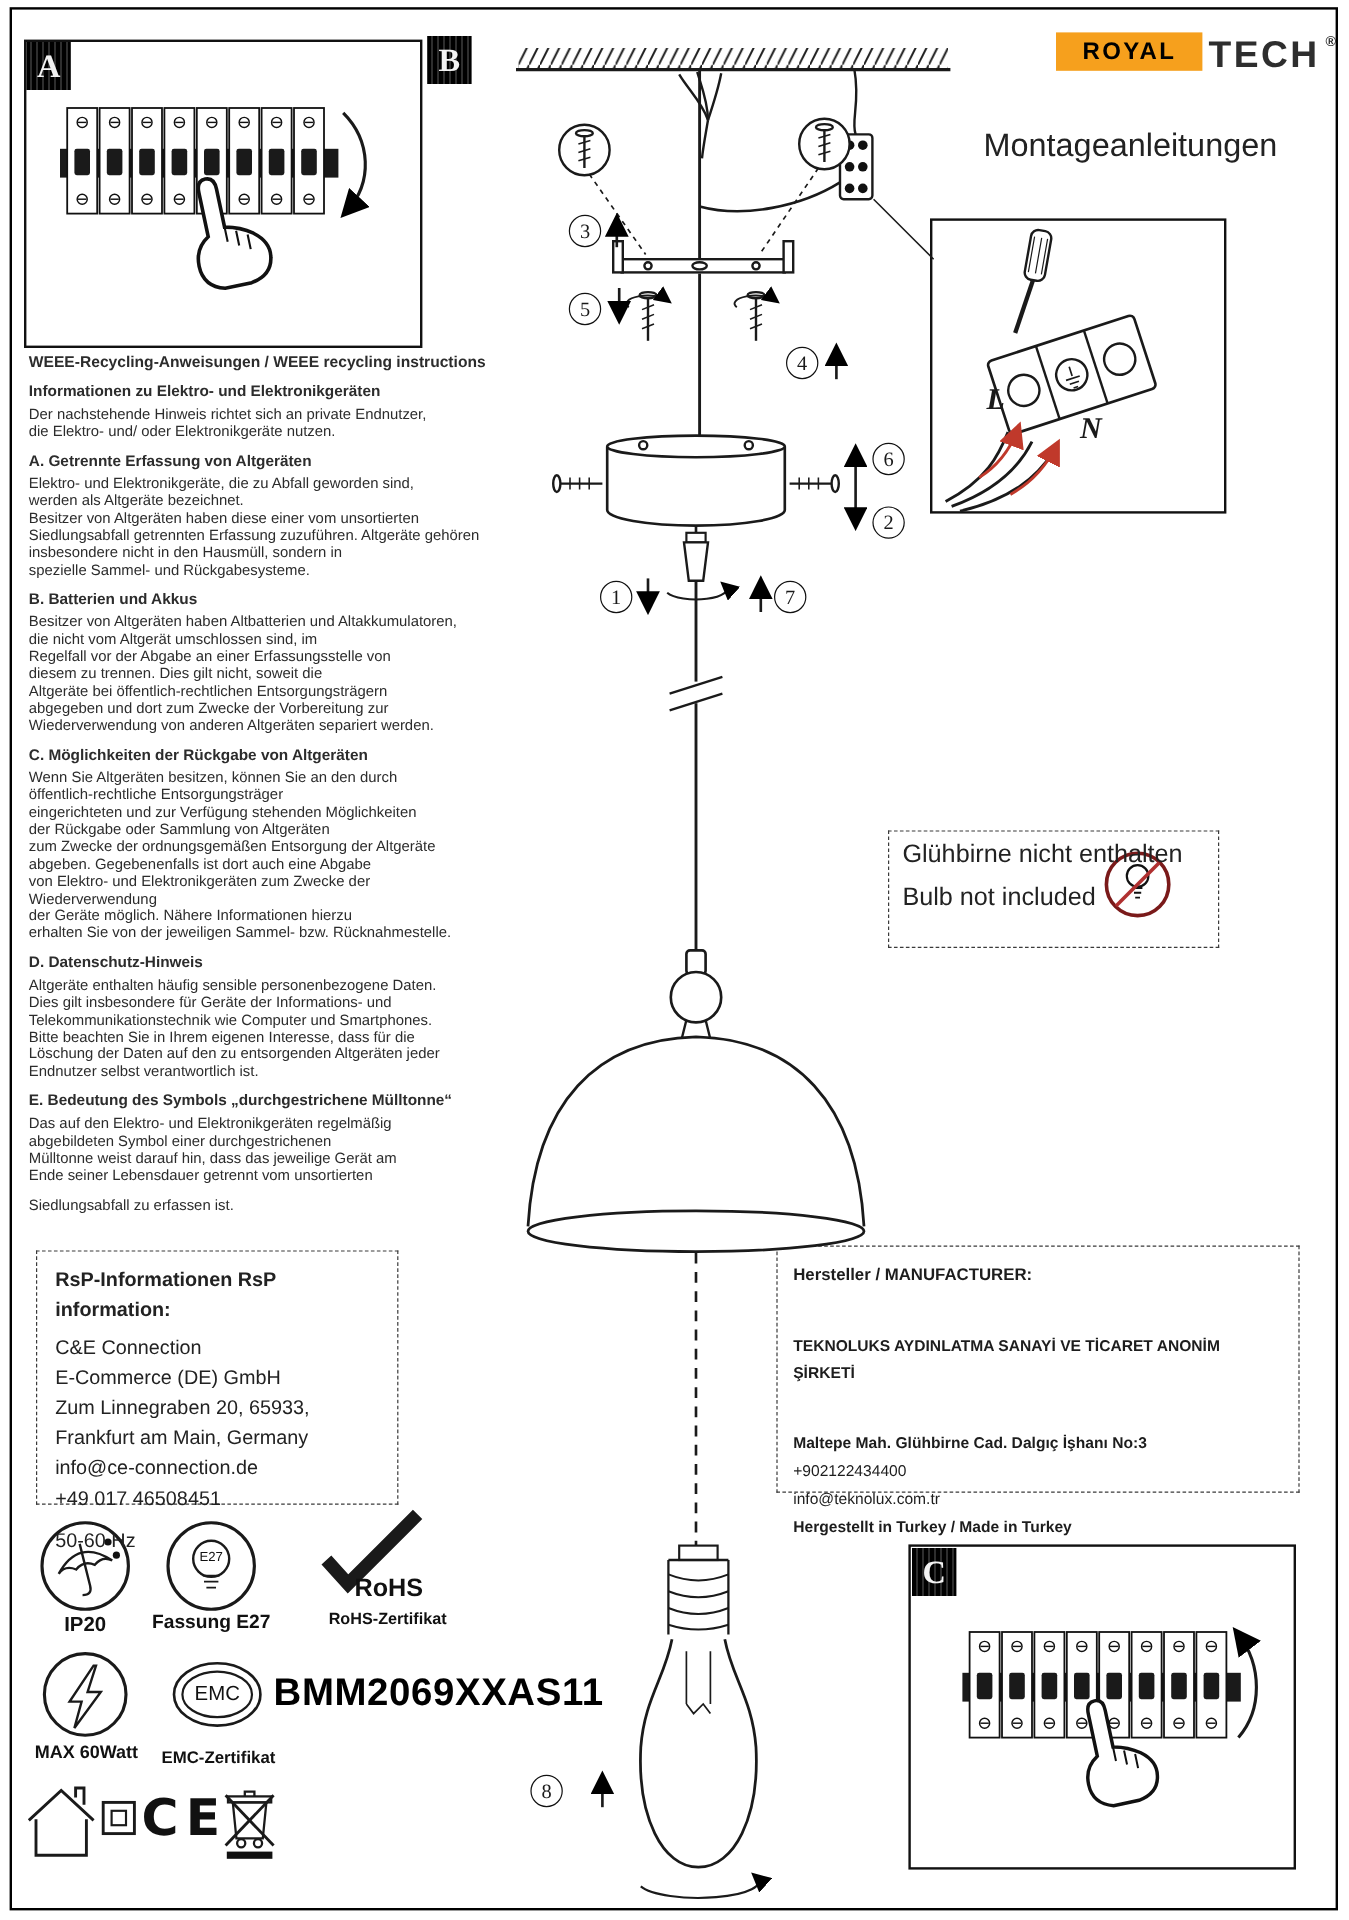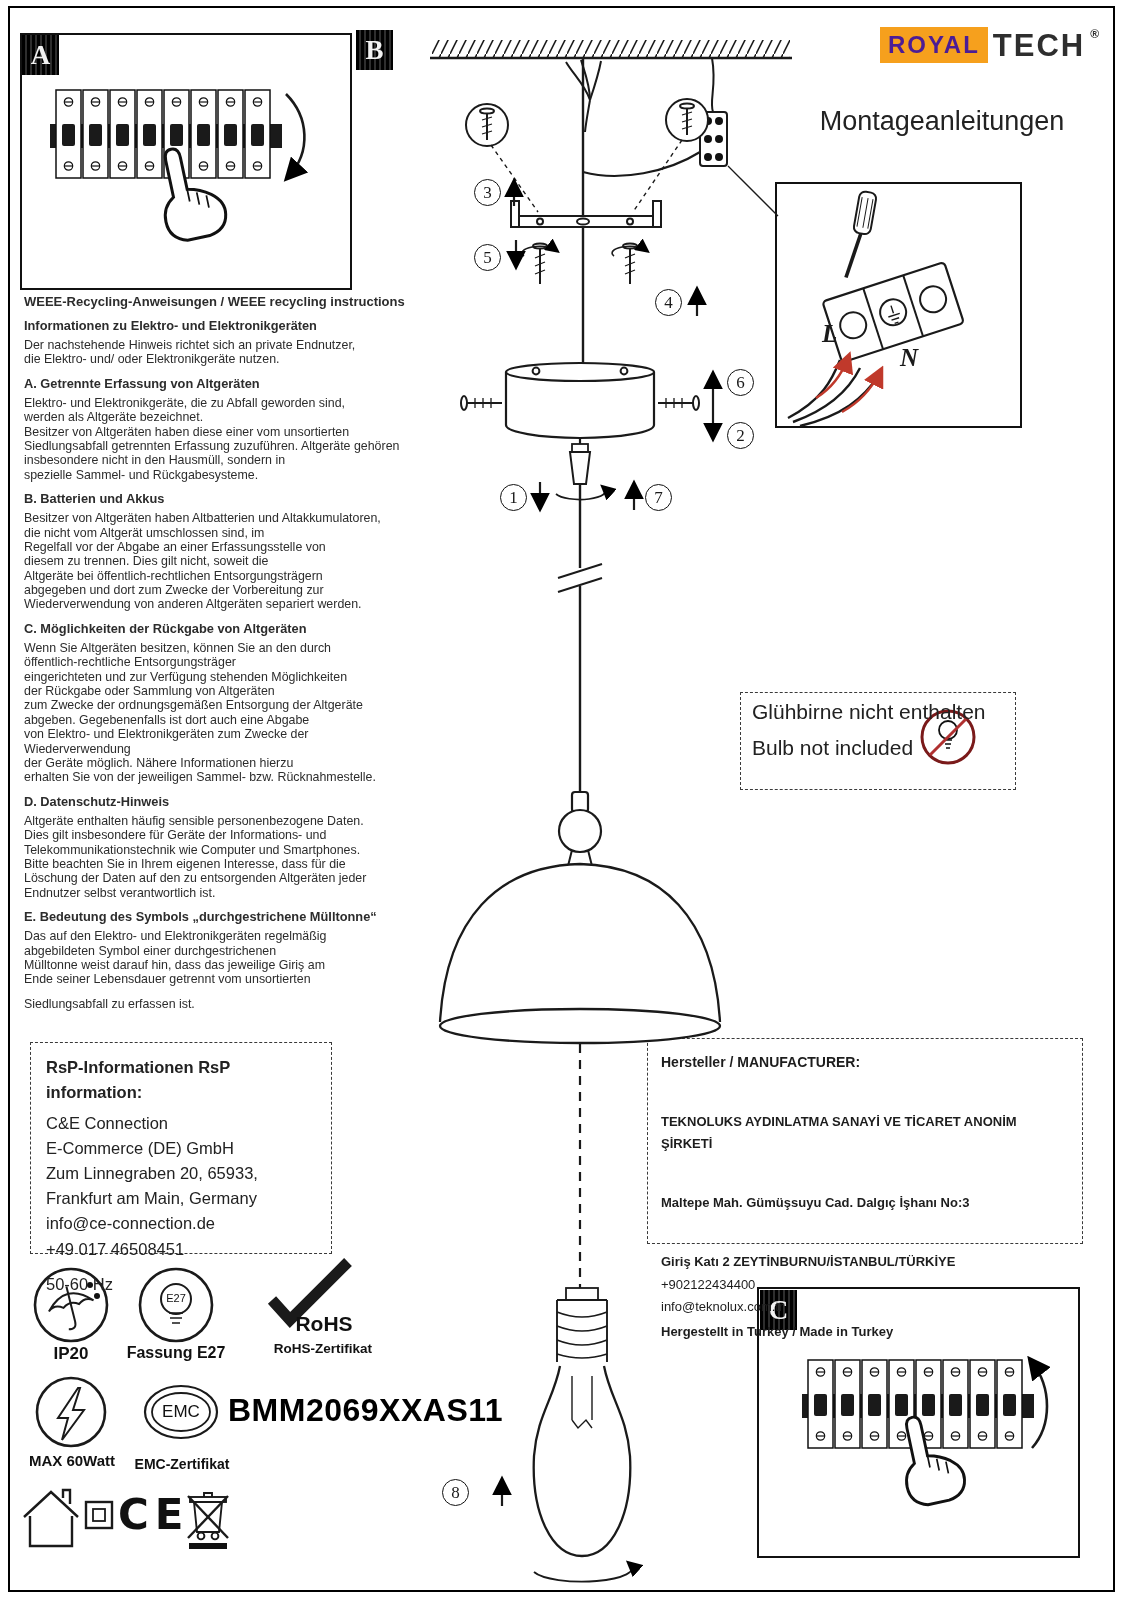--- a/index.html
+++ b/index.html
@@ -16,21 +16,21 @@
     font-family:"Liberation Serif", serif; font-size:27px; font-weight:bold;
     background:repeating-linear-gradient(90deg,#000 0 3px,#2e2e2e 3px 5px);
   }
   .step {
     width:27px; height:27px; border:1.7px solid #111; border-radius:50%; background:#fff;
     display:flex; align-items:center; justify-content:center;
     font-family:"Liberation Serif", serif; font-size:17px; z-index:5;
   }
   .box-dashed { border:1.6px dashed #3a3a3a; background:transparent; }
   .logo { display:flex; align-items:flex-start; gap:5px; }
-  .logo-royal { background:#F6A01D; color:#4c1d95; font-weight:bold; font-size:24px; letter-spacing:2px; padding:6px 8px; line-height:1; }
+  .logo-royal { background:#F6A01D; color:#000000; font-weight:bold; font-size:20px; letter-spacing:2px; padding:6px 22px; line-height:1; }
   .logo-tech { color:#2e2e2e; font-weight:bold; font-size:31px; letter-spacing:2px; line-height:1.2; }
   .logo-reg { font-size:12px; color:#2e2e2e; font-weight:bold; }
   .hdr-title { font-size:27px; color:#222; line-height:1.15; text-align:center; }
   .weee { width:385px; font-size:12.4px; color:#2c2c2c; }
   .weee-title { font-weight:bold; font-size:13px; margin-bottom:8px; }
   .weee-h { font-weight:bold; font-size:12.8px; margin:9px 0 5px 0; }
   .weee-b { white-space:pre-line; line-height:1.16; }
   .weee-foot { margin-top:10px; }
   .rsp { padding:13px 16px; font-size:16.5px; color:#222; line-height:1.52; }
   .rsp-title { font-weight:bold; margin-bottom:6px; }
@@ -385,42 +385,41 @@
 Dies gilt insbesondere für Geräte der Informations- und
 Telekommunikationstechnik wie Computer und Smartphones.
  Bitte beachten Sie in Ihrem eigenen Interesse, dass für die
 Löschung der Daten auf den zu entsorgenden Altgeräten jeder
 Endnutzer selbst verantwortlich ist.</div>
   </div>
   <div>
     <div class="weee-h">E. Bedeutung des Symbols „durchgestrichene Mülltonne“</div>
     <div class="weee-b">Das auf den Elektro- und Elektronikgeräten regelmäßig
  abgebildeten Symbol einer durchgestrichenen
-Mülltonne weist darauf hin, dass das jeweilige Giriş am
+Mülltonne weist darauf hin, dass das jeweilige Gerät am
 Ende seiner Lebensdauer getrennt vom unsortierten</div>
   </div>
   <div class="weee-b weee-foot">Siedlungsabfall zu erfassen ist.</div>
 </div>
 
 <div class="abs rsp txt-layer" style="left:30px;top:1042px;width:302px;">
   <div class="rsp-title">RsP-Informationen RsP information:</div>
   <div>C&amp;E Connection</div>
   <div>E-Commerce (DE) GmbH</div>
   <div>Zum Linnegraben 20, 65933,</div>
   <div>Frankfurt am Main, Germany</div>
   <div>info@ce-connection.de</div>
   <div>+49 017 46508451</div>
   <div class="rsp-last">50-60 Hz</div>
 </div>
 
 <div class="abs mfr txt-layer" style="left:647px;top:1038px;width:436px;">
   <div class="mfr-title">Hersteller / MANUFACTURER:</div>
   <div class="b">TEKNOLUKS AYDINLATMA SANAYİ VE TİCARET ANONİM ŞİRKETİ</div>
-  <div class="b">Maltepe Mah. Gümüşsuyu Cad. Dalgıç İşhanı No:3</div>
-  <div class="b">Giriş Katı 2 ZEYTİNBURNU/İSTANBUL/TÜRKİYE</div>
+  <div class="b">Maltepe Mah. Glühbirne Cad. Dalgıç İşhanı No:3</div>
   <div>+902122434400</div>
   <div>info@teknolux.com.tr</div>
   <div class="mfr-origin">Hergestellt in Turkey / Made in Turkey</div>
 </div>
 
 <div class="abs cert-label txt-layer" style="left:38px;top:1344px;width:66px;font-size:17px;">IP20</div>
 <div class="abs icon-inline-label" style="left:158px;top:1292px;width:36px;font-size:11px;">E27</div>
 <div class="abs cert-label txt-layer" style="left:124px;top:1344px;width:104px;font-size:16px;">Fassung E27</div>
 <div class="abs cert-label txt-layer" style="left:284px;top:1312px;width:80px;font-size:21px;">RoHS</div>
 <div class="abs cert-label txt-layer" style="left:258px;top:1341px;width:130px;font-size:13.5px;">RoHS-Zertifikat</div>

